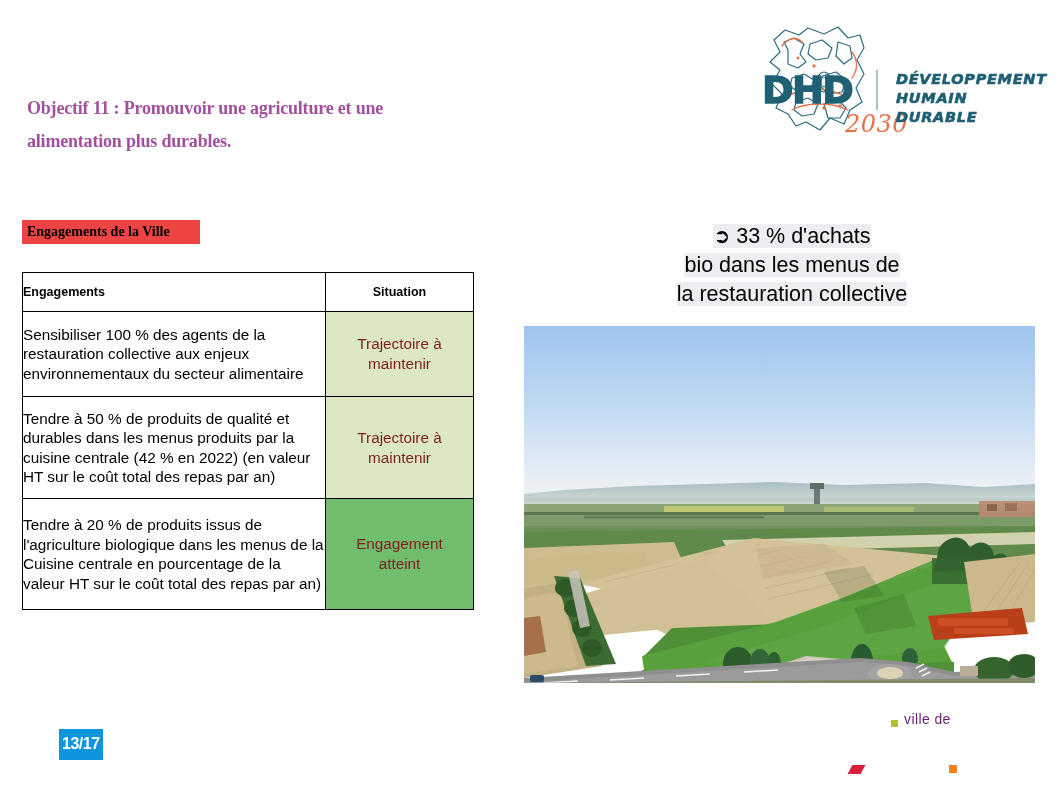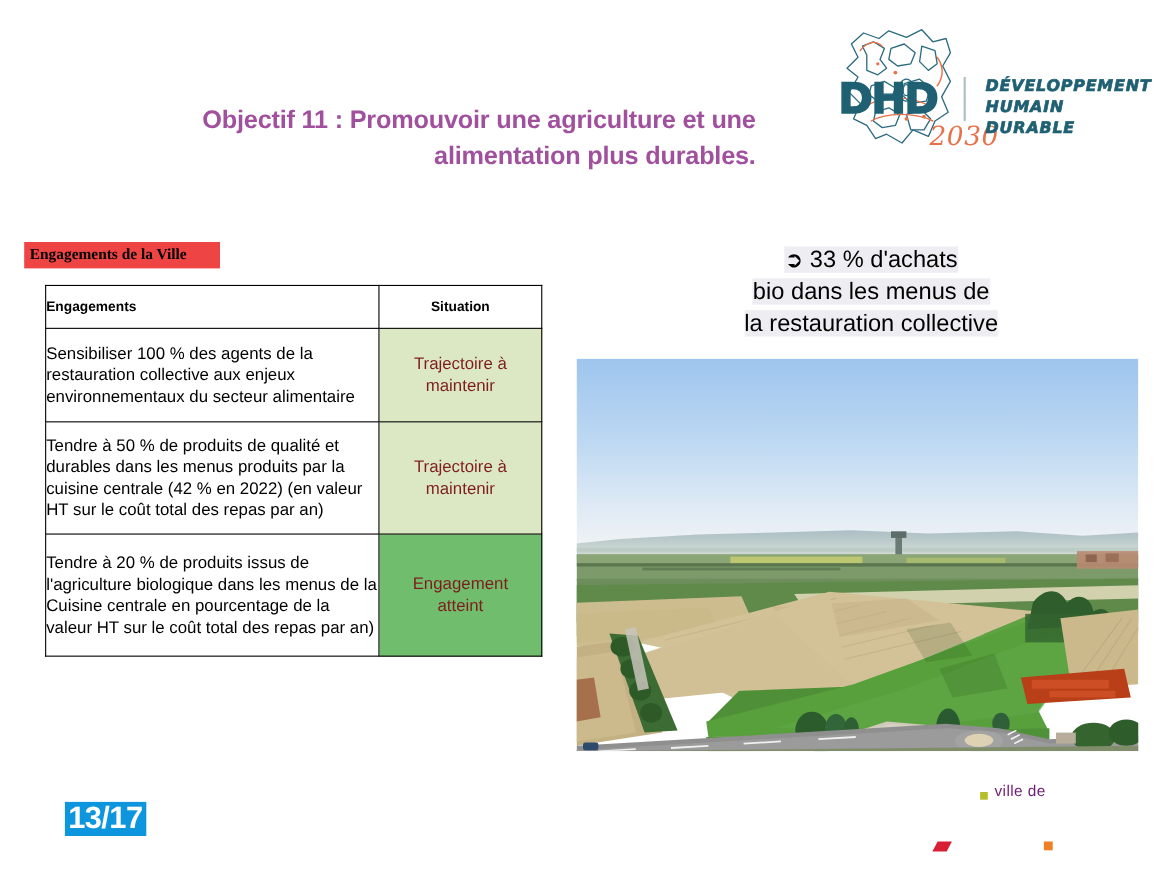--- a/index.html
+++ b/index.html
@@ -16,27 +16,26 @@
     -webkit-font-smoothing: antialiased;
   }
 
   
   #slide-title {
     position: absolute;
     left: 27px;
     top: 92px;
     width: 660px;
     color: #a1509e;
-    font-family: Liberation Sans, sans-serif;
+    font-family: Liberation Serif, serif;
     font-weight: bold;
-    font-size: 23px;
+    font-size: 18px;
     line-height: 33px;
     letter-spacing: -0.2px;
     white-space: pre-line;
-    text-align: right;
   }
 
   
   #dhd-logo {
     position: absolute;
     left: 752px;
     top: 22px;
     width: 300px;
     height: 120px;
   }
@@ -101,25 +100,24 @@
     color: #000000;
     background: #ef4444;
     padding: 2px 30px 2px 5px;
     line-height: 20px;
   }
 
   
   #engagements-table {
     position: absolute;
     left: 22px;
-    top: 259px;
+    top: 272px;
     width: 451px;
     border-collapse: collapse;
     table-layout: fixed;
-    margin-left: 19px;
   }
   #engagements-table td, #engagements-table th {
     border: 1.3px solid #000000;
     vertical-align: middle;
     padding: 0;
   }
   .col-engagement { width: 303px; }
   .col-situation  { width: 148px; }
 
   #engagements-table thead th {
@@ -194,21 +192,21 @@
 
   
   #page-badge {
     position: absolute;
     left: 59px;
     top: 729px;
     background: #0d96dd;
     color: #ffffff;
     font-family: "Liberation Sans", sans-serif;
     font-weight: bold;
-    font-size: 28px;
+    font-size: 16px;
     line-height: 28px;
     padding: 1px 3px 2px 3px;
     letter-spacing: -0.5px;
   }
 
   
   #venissieux-logo {
     position: absolute;
     left: 808px;
     top: 705px;

